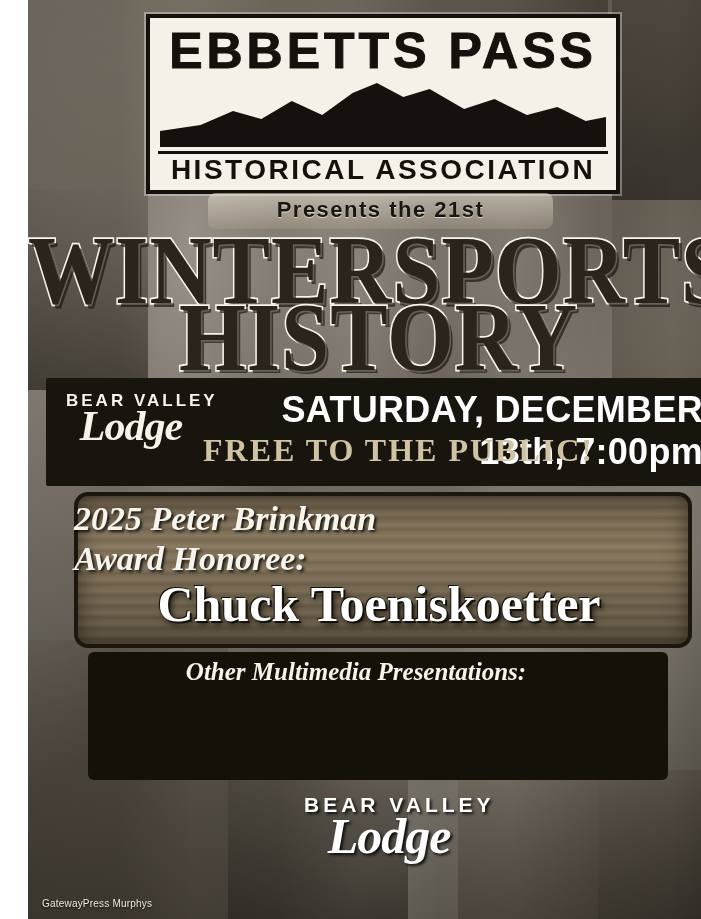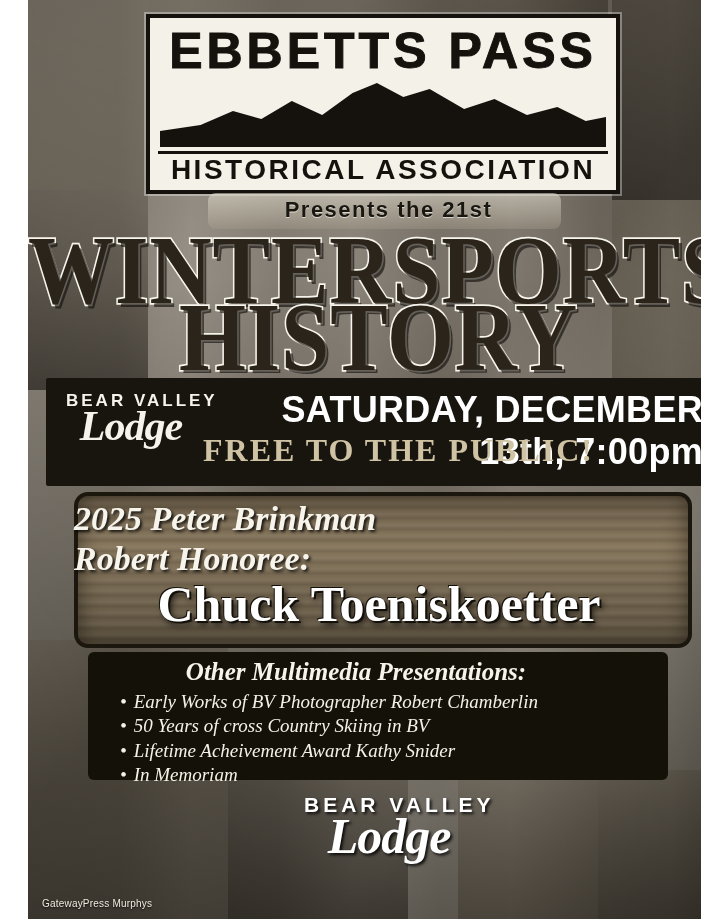--- a/index.html
+++ b/index.html
@@ -86,21 +86,21 @@
 
   
   .presents {
     position: absolute;
     left: 180px;
     top: 193px;
     width: 345px;
     text-align: center;
     background: linear-gradient(180deg, rgba(232,226,211,0.55), rgba(170,160,140,0.35));
     border-radius: 8px;
-    padding: 4px 0 6px 8px;
+    padding: 4px 0 6px 0;
   }
   .presents span {
     font-weight: bold;
     font-size: 22px;
     letter-spacing: 1.5px;
     color: #1a1610;
     text-shadow: 0 1px 0 rgba(255,255,255,0.6);
   }
 
   
@@ -328,31 +328,25 @@
   <div class="dark-bar"></div>
   <div class="bvl-logo" style="left:38px;top:392px;width:130px;">
     <div class="bvl-top">BEAR VALLEY</div>
     <div class="bvl-script">Lodge</div>
   </div>
   <div class="bar-date">SATURDAY, DECEMBER 13th, 7:00pm</div>
   <div class="bar-free">FREE TO THE PUBLIC!</div>
 
   <div class="wood-panel"></div>
   <div class="honoree-line l1">2025 Peter Brinkman</div>
-  <div class="honoree-line l2">Robert Honoree:</div>
+  <div class="honoree-line l2">Award Honoree:</div>
   <div class="honoree-name">Chuck Toeniskoetter</div>
 
   <div class="media-box"></div>
   <div class="media-title">Other Multimedia Presentations:</div>
-  <ul class="media-list">
-    <li>Early Works of BV Photographer Robert Chamberlin</li>
-    <li>50 Years of cross Country Skiing in BV</li>
-    <li>Lifetime Acheivement Award Kathy Snider</li>
-    <li>In Memoriam</li>
-  </ul>
 
   <div class="bvl-logo bottom-logo">
     <div class="bvl-top">BEAR VALLEY</div>
     <div class="bvl-script">Lodge</div>
   </div>
 
   <div class="credit">GatewayPress Murphys</div>
 </div>
 
 </body></html>

